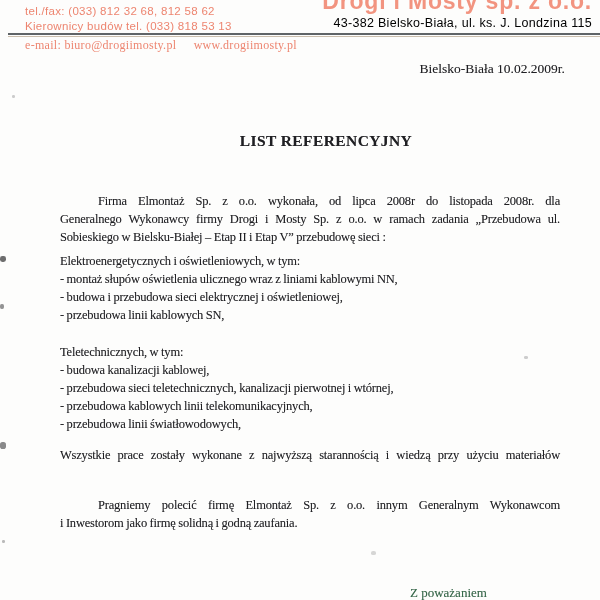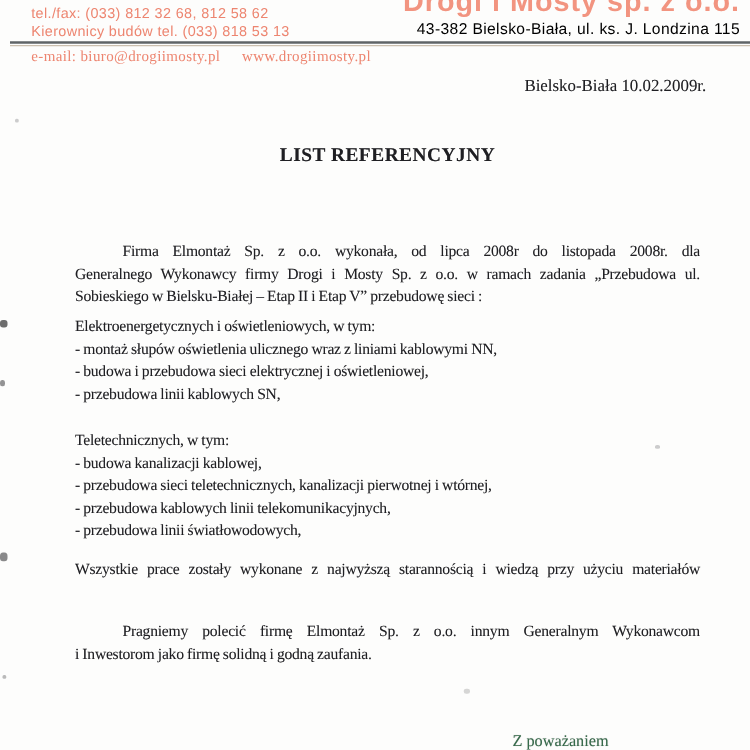--- a/index.html
+++ b/index.html
@@ -34,21 +34,21 @@
     color:#ed8570;letter-spacing:.3px;
   }
   .email-line .site{margin-left:14px;}
   
   .date{
     position:absolute;right:35px;top:60px;
     font-size:13.5px;line-height:18px;white-space:nowrap;
     text-shadow:0 0 .5px rgba(40,40,40,.35);
   }
   .title{
-    position:absolute;left:60px;top:114px;width:500px;margin:0;
+    position:absolute;left:60px;top:114px;width:500px;margin:16px;
     text-align:center;font-size:15.5px;font-weight:bold;letter-spacing:.4px;
     line-height:22px;text-shadow:0 0 .5px rgba(20,20,20,.45);
   }
   .block{
     position:absolute;left:60px;width:500px;
     font-size:12.5px;line-height:18px;letter-spacing:-.2px;word-spacing:-.3px;
     text-shadow:0 0 .5px rgba(40,40,40,.35);
   }
   .just{text-align:justify;text-align-last:justify;}
   .lastline{text-align:left;text-align-last:left;}

